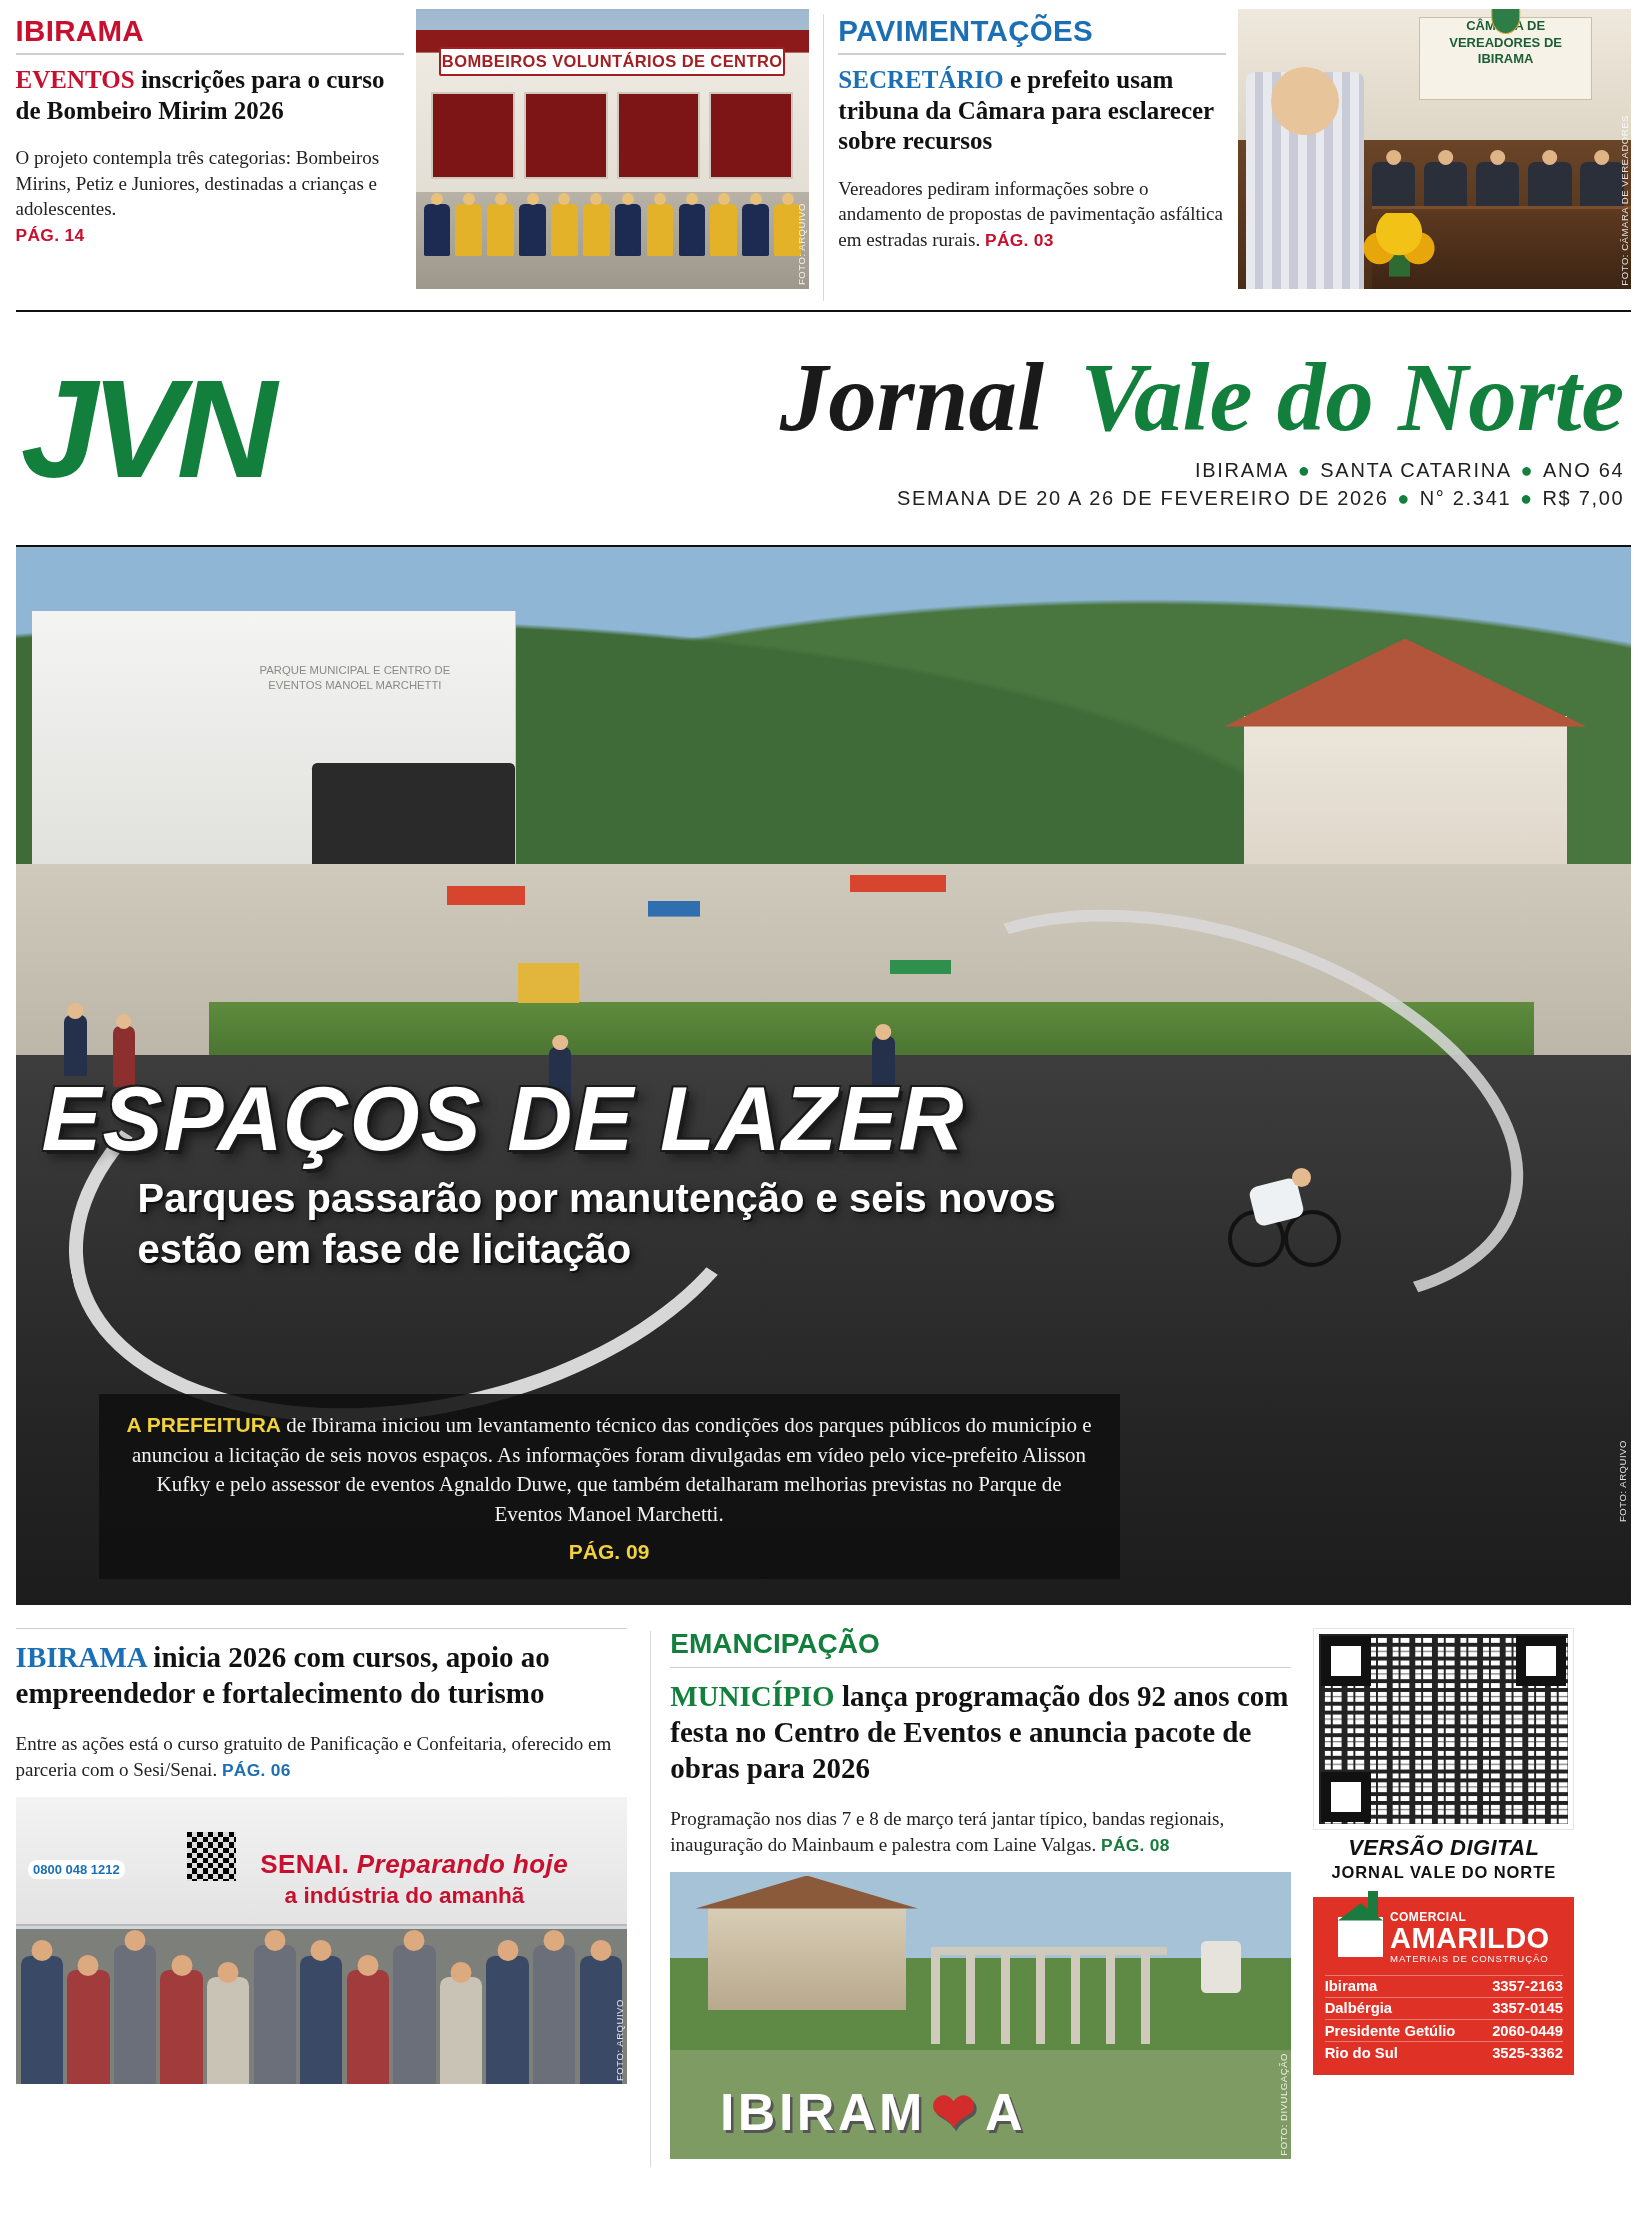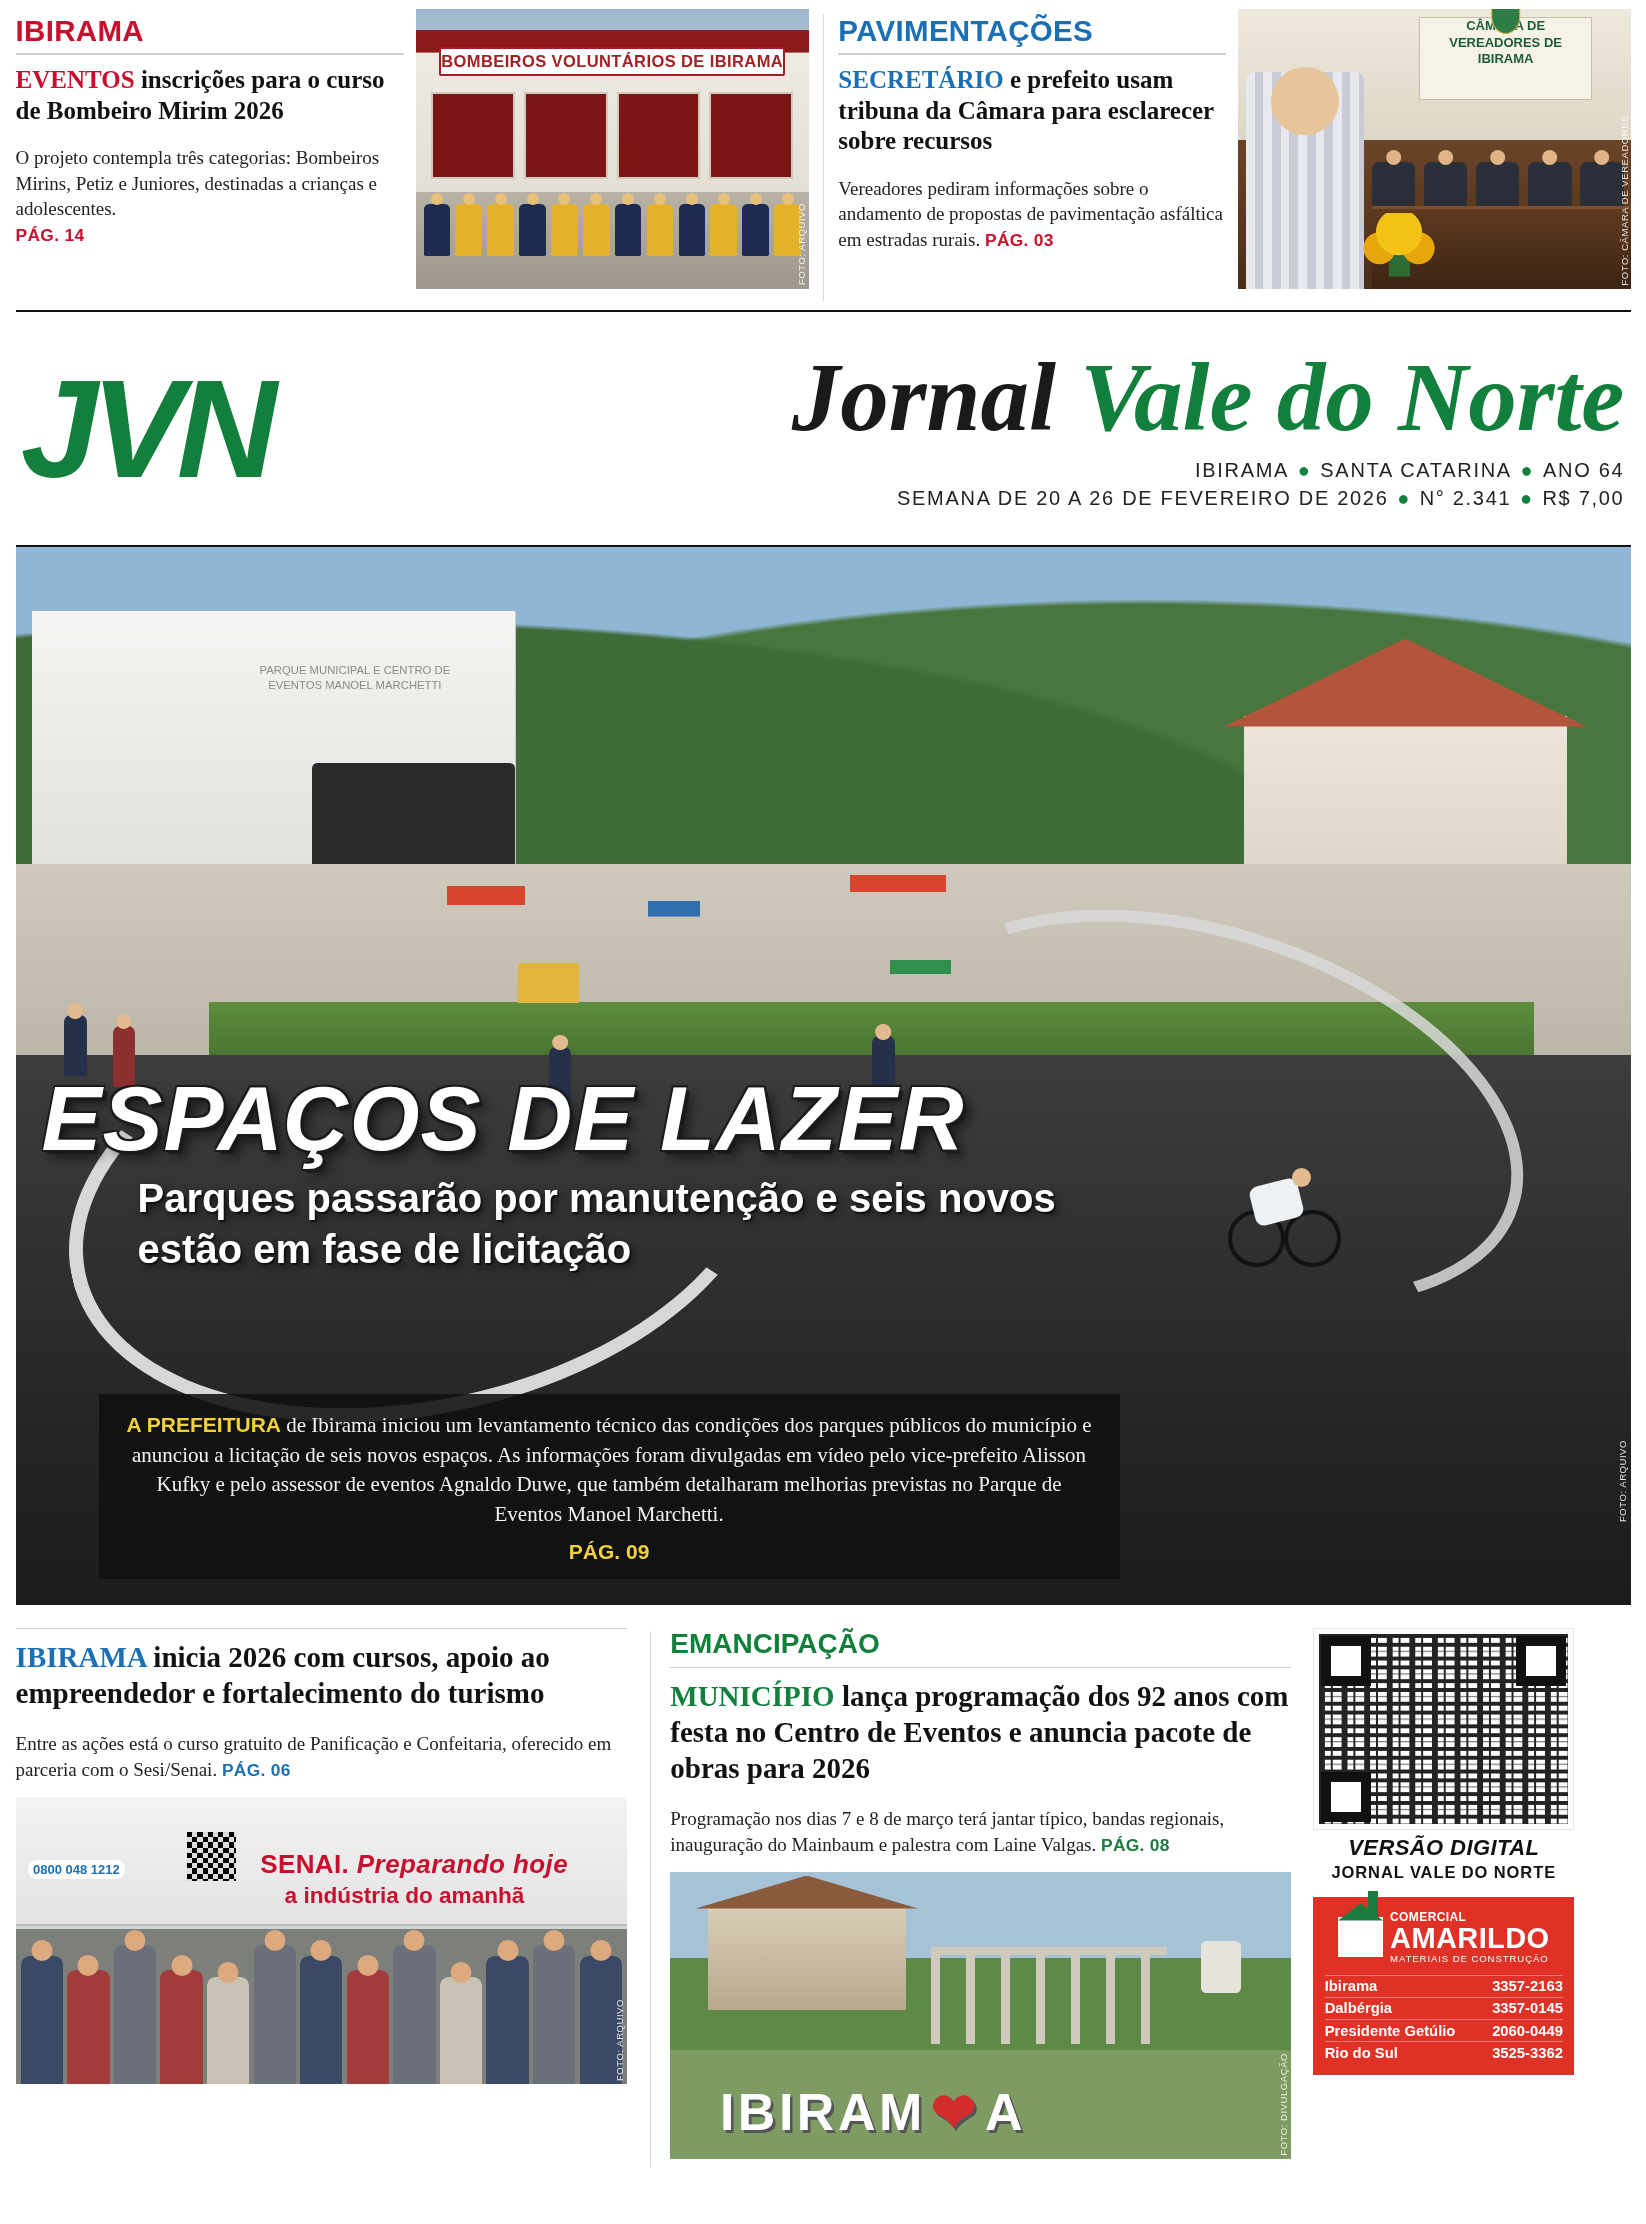--- a/index.html
+++ b/index.html
@@ -203,21 +203,21 @@
   .masthead-right { flex: 1; display: flex; flex-direction: column; align-items: flex-end; padding-right: 7px; }
   .title-line {
     font-family: "Liberation Serif", serif;
     font-weight: 700;
     font-style: italic;
     font-size: 97px;
     line-height: 1.05;
     white-space: nowrap;
   }
   .title-line .blk { color: #1a1a1a; }
-  .title-line .grn { color: #12803c; }
+  .title-line .grn { color: #12803c; margin-left: 12px; }
   .subline {
     font-family: "Liberation Sans", sans-serif;
     font-size: 20px;
     letter-spacing: 1.7px;
     color: #222;
     margin-top: 10.4px;
   }
   .subline.two { margin-top: 5.2px; }
   .dot { color: #12803c; font-weight: 700; padding: 0 8.7px; }
 
@@ -528,21 +528,21 @@
 
     <div class="teaser">
       <div class="teaser-text">
         <div class="kicker red">IBIRAMA</div>
         <div class="kicker-rule"></div>
         <h2 class="teaser-head"><span class="hl-red">EVENTOS</span><span> inscrições para o curso de Bombeiro Mirim 2026</span></h2>
         <p class="teaser-body"><span>O projeto contempla três categorias: Bombeiros Mirins, Petiz e Juniores, destinadas a crianças e adolescentes.</span><br><span class="pag">PÁG. 14</span></p>
       </div>
       <div class="teaser-photo ph-bombeiros">
         <div class="bldg"></div>
-        <div class="sign">BOMBEIROS VOLUNTÁRIOS DE IBIRAMA</div>
+        <div class="sign">BOMBEIROS VOLUNTÁRIOS DE CENTRO</div>
         <div class="doorrow">
             <i></i>
             <i></i>
             <i></i>
             <i></i>
           </div>
         <div class="ground"></div>
         <div class="people">
           <span></span>
             <span class="y"></span>

